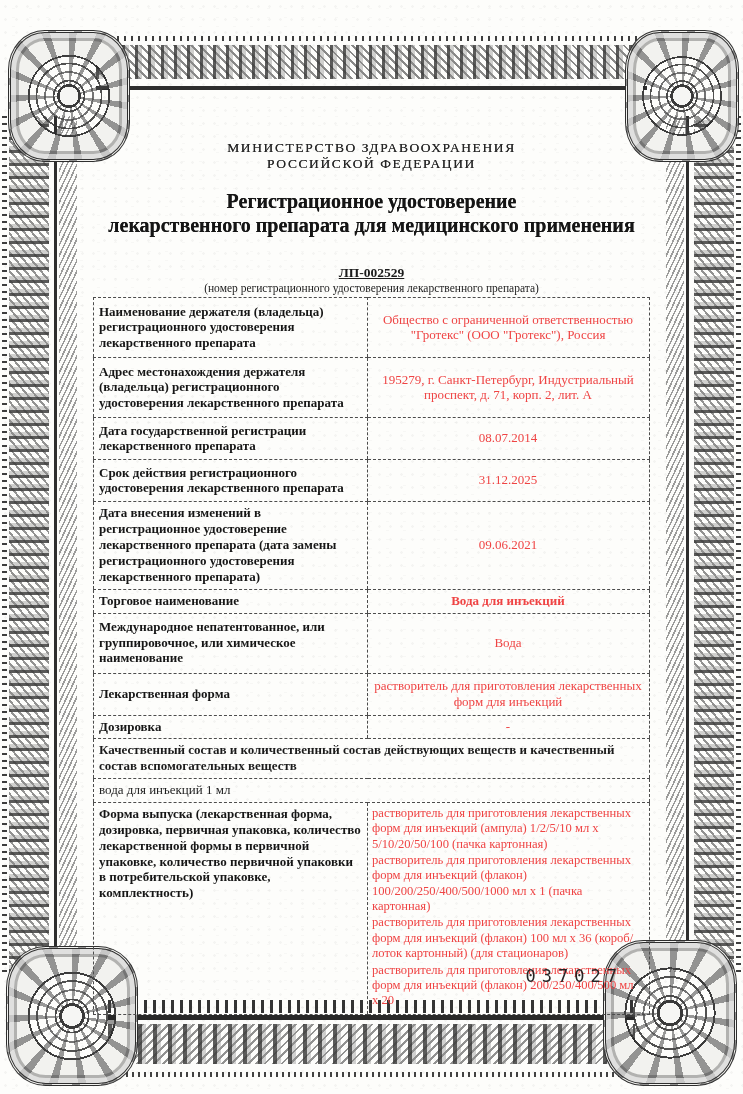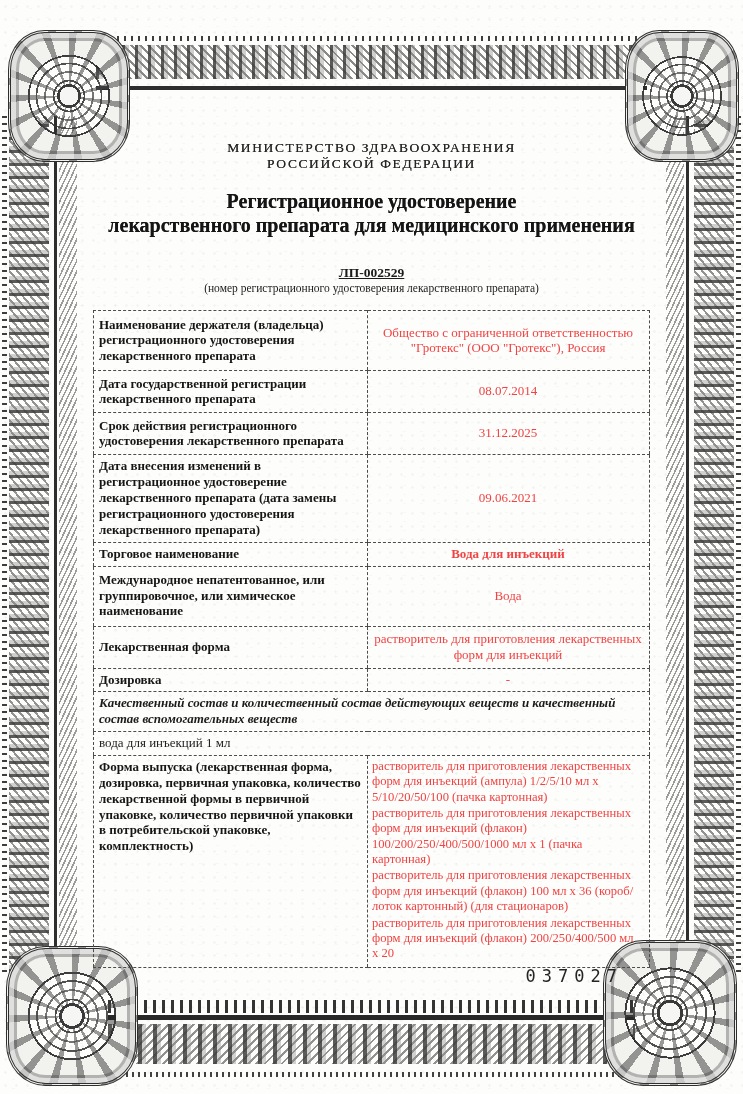--- a/index.html
+++ b/index.html
@@ -78,34 +78,34 @@
     color:#262626;text-shadow:0 0 .5px #444;
   }
   .doc-title{
     margin-top:17px;text-align:center;font-weight:bold;font-size:20px;line-height:1.2;
     color:#151515;text-shadow:0 0 .4px #333;
   }
   .reg-no{margin-top:28px;text-align:center;font-weight:bold;font-size:13.5px;text-decoration:underline;}
   .reg-no-caption{margin-top:1px;text-align:center;font-size:11.5px;}
 
   table.cert{
-    margin-top:16px;width:100%;border-collapse:collapse;table-layout:fixed;
+    margin-top:3px;width:100%;border-collapse:collapse;table-layout:fixed;
     border:1px dashed #4c4c4c;
   }
   table.cert td{
     border-bottom:1px dashed #4c4c4c;
     vertical-align:middle;padding:3px 6px 4px 5px;
     font-size:13px;line-height:1.22;
   }
   td.lbl{width:262px;font-weight:bold;color:#161616;}
   td.val{border-left:1px dashed #4c4c4c;text-align:center;color:#ef4444;}
   td.val.bold{font-weight:bold;}
   td.full{text-align:left;}
   td.full.center{text-align:center;}
-  td.full.bold{font-weight:bold;font-style:italic;}
+  td.full.bold{font-weight:bold;}
   td.val.left{text-align:left;font-size:12.6px;padding-left:4px;}
   td.val.left div{margin:0 0 1px 0;}
   .tall-sm{height:34px;}
   .tall-md{height:52px;}
   .tall-lg{height:72px;}
 
   .serial{
     position:absolute;right:120px;top:966px;
     font-family:"DejaVu Sans Mono",monospace;font-size:17px;letter-spacing:6px;color:#252525;
   }
@@ -135,20 +135,24 @@
   </div>
 
   <div class="reg-no">ЛП-002529</div>
   <div class="reg-no-caption">(номер регистрационного удостоверения лекарственного препарата)</div>
 
   <table class="cert">
     <tbody>
       <tr>
         <td class="lbl tall-md">Наименование держателя (владельца) регистрационного удостоверения лекарственного препарата</td>
         <td class="val">Общество с ограниченной ответственностью "Гротекс" (ООО "Гротекс"), Россия</td>
+      </tr>
+      <tr>
+        <td class="lbl tall-md">Адрес местонахождения держателя (владельца) регистрационного удостоверения лекарственного препарата</td>
+        <td class="val">195279, г. Санкт-Петербург, Индустриальный проспект, д. 71, корп. 2, лит. А</td>
       </tr>
       <tr>
         <td class="lbl tall-sm">Дата государственной регистрации лекарственного препарата</td>
         <td class="val">08.07.2014</td>
       </tr>
       <tr>
         <td class="lbl tall-sm">Срок действия регистрационного удостоверения лекарственного препарата</td>
         <td class="val">31.12.2025</td>
       </tr>
       <tr>

